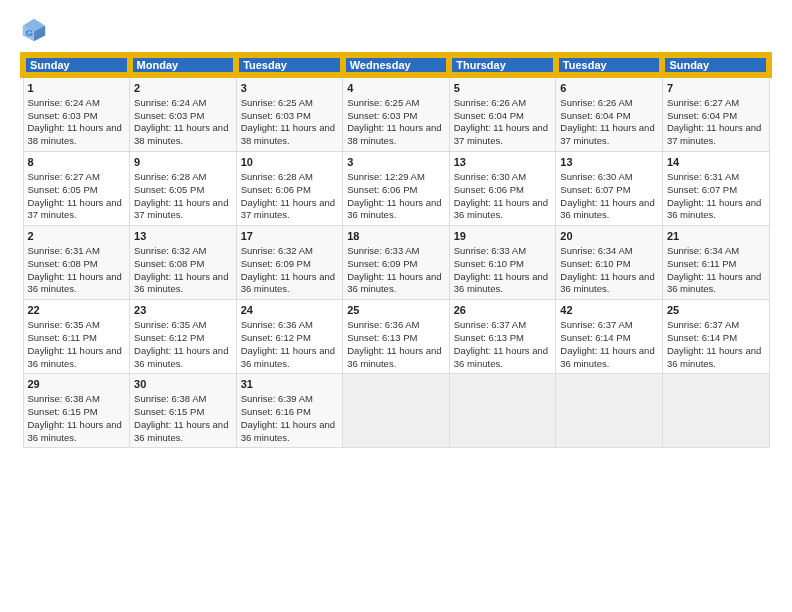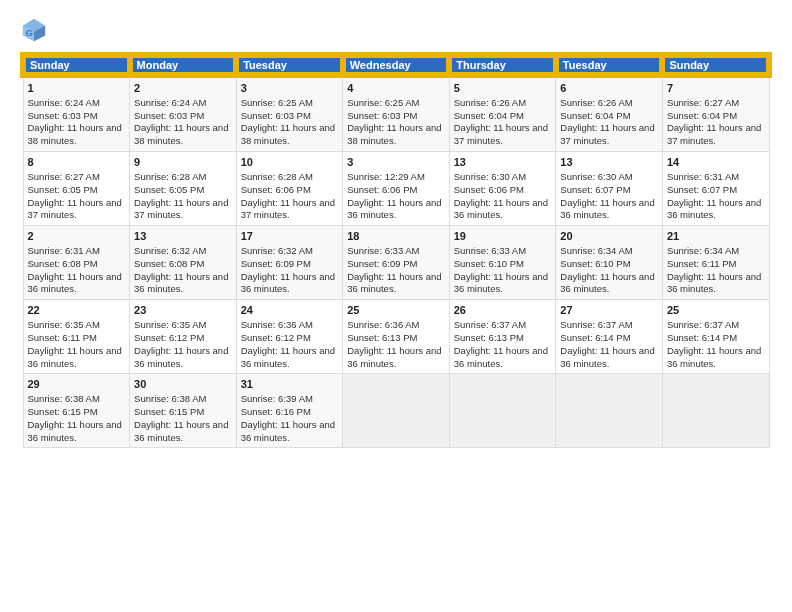--- a/index.html
+++ b/index.html
@@ -157,21 +157,21 @@
           <td><span class="day-num">19</span><span class="day-info">Sunrise: 6:33 AM</span><br><span class="day-info">Sunset: 6:10 PM</span><br><span class="day-info">Daylight: 11 hours and 36 minutes.</span></td>
           <td><span class="day-num">20</span><span class="day-info">Sunrise: 6:34 AM</span><br><span class="day-info">Sunset: 6:10 PM</span><br><span class="day-info">Daylight: 11 hours and 36 minutes.</span></td>
           <td><span class="day-num">21</span><span class="day-info">Sunrise: 6:34 AM</span><br><span class="day-info">Sunset: 6:11 PM</span><br><span class="day-info">Daylight: 11 hours and 36 minutes.</span></td>
         </tr>
         <tr>
           <td><span class="day-num">22</span><span class="day-info">Sunrise: 6:35 AM</span><br><span class="day-info">Sunset: 6:11 PM</span><br><span class="day-info">Daylight: 11 hours and 36 minutes.</span></td>
           <td><span class="day-num">23</span><span class="day-info">Sunrise: 6:35 AM</span><br><span class="day-info">Sunset: 6:12 PM</span><br><span class="day-info">Daylight: 11 hours and 36 minutes.</span></td>
           <td><span class="day-num">24</span><span class="day-info">Sunrise: 6:36 AM</span><br><span class="day-info">Sunset: 6:12 PM</span><br><span class="day-info">Daylight: 11 hours and 36 minutes.</span></td>
           <td><span class="day-num">25</span><span class="day-info">Sunrise: 6:36 AM</span><br><span class="day-info">Sunset: 6:13 PM</span><br><span class="day-info">Daylight: 11 hours and 36 minutes.</span></td>
           <td><span class="day-num">26</span><span class="day-info">Sunrise: 6:37 AM</span><br><span class="day-info">Sunset: 6:13 PM</span><br><span class="day-info">Daylight: 11 hours and 36 minutes.</span></td>
-          <td><span class="day-num">27</span><span class="day-info">Sunrise: 6:37 AM</span><br><span class="day-info">Sunset: 6:14 PM</span><br><span class="day-info">Daylight: 11 hours and 36 minutes.</span></td>
+          <td><span class="day-num">42</span><span class="day-info">Sunrise: 6:37 AM</span><br><span class="day-info">Sunset: 6:14 PM</span><br><span class="day-info">Daylight: 11 hours and 36 minutes.</span></td>
           <td><span class="day-num">25</span><span class="day-info">Sunrise: 6:37 AM</span><br><span class="day-info">Sunset: 6:14 PM</span><br><span class="day-info">Daylight: 11 hours and 36 minutes.</span></td>
         </tr>
         <tr>
           <td><span class="day-num">29</span><span class="day-info">Sunrise: 6:38 AM</span><br><span class="day-info">Sunset: 6:15 PM</span><br><span class="day-info">Daylight: 11 hours and 36 minutes.</span></td>
           <td><span class="day-num">30</span><span class="day-info">Sunrise: 6:38 AM</span><br><span class="day-info">Sunset: 6:15 PM</span><br><span class="day-info">Daylight: 11 hours and 36 minutes.</span></td>
           <td><span class="day-num">31</span><span class="day-info">Sunrise: 6:39 AM</span><br><span class="day-info">Sunset: 6:16 PM</span><br><span class="day-info">Daylight: 11 hours and 36 minutes.</span></td>
           <td class="empty-cell"></td>
           <td class="empty-cell"></td>
           <td class="empty-cell"></td>
           <td class="empty-cell"></td>

